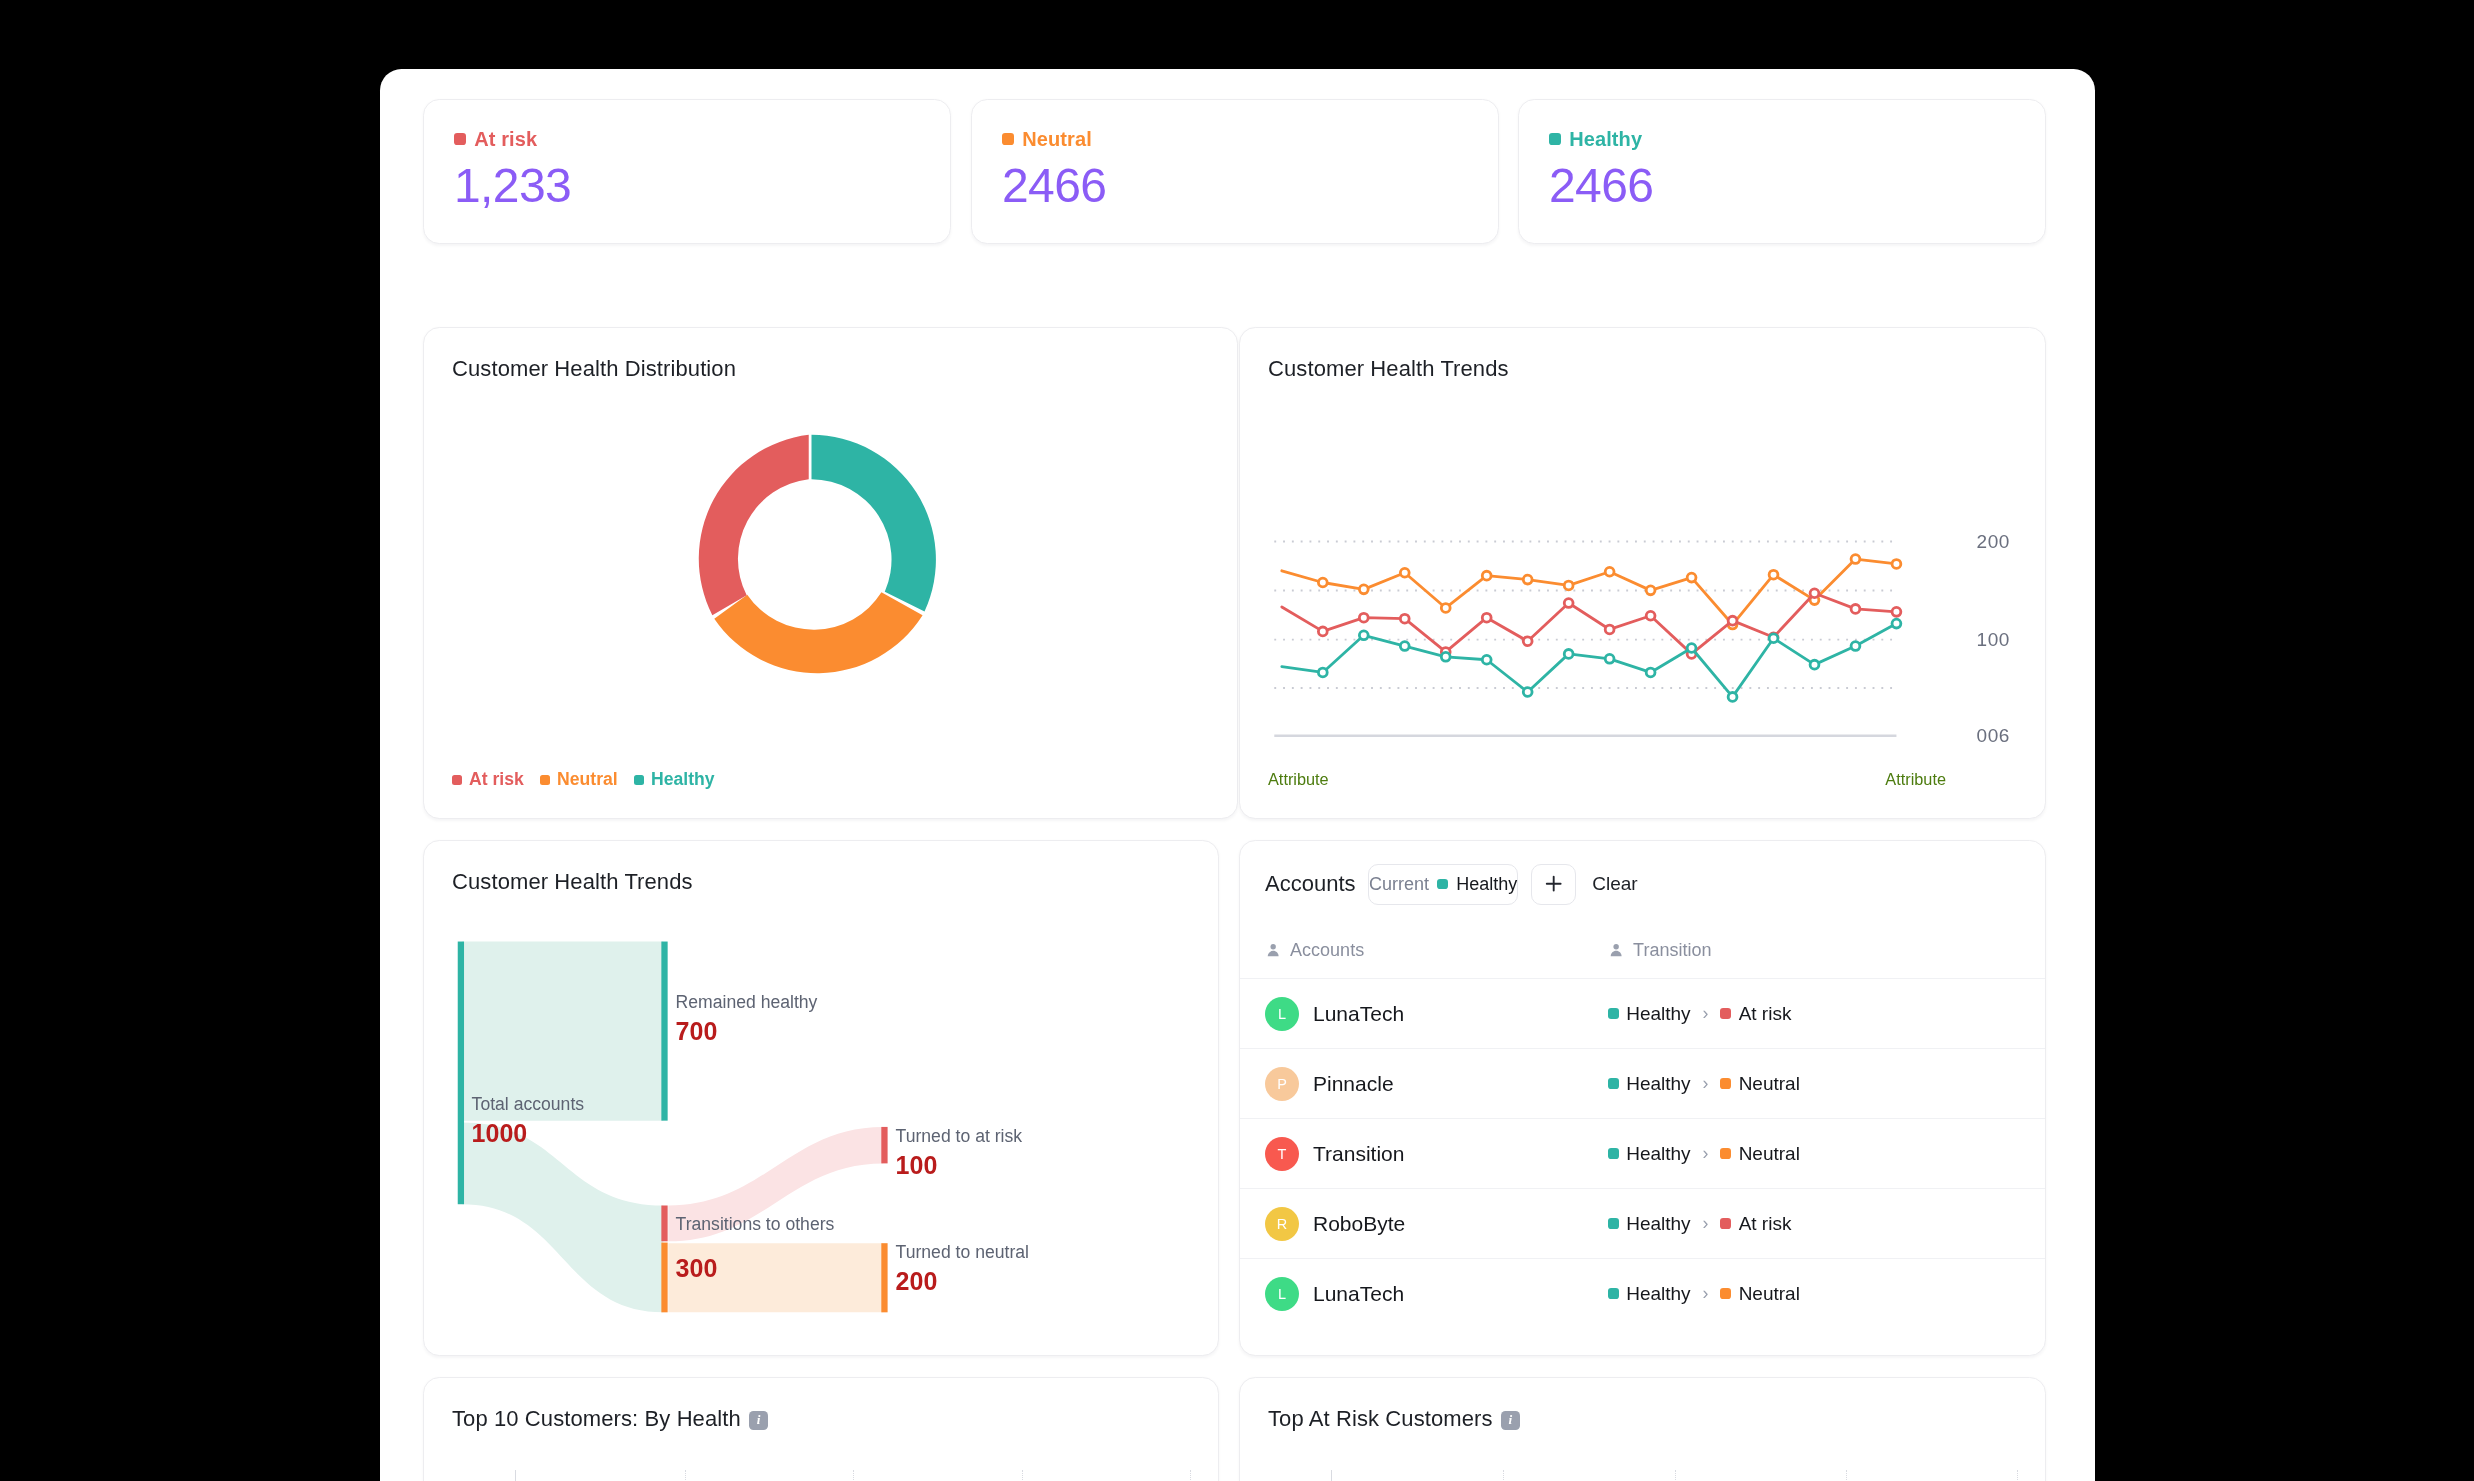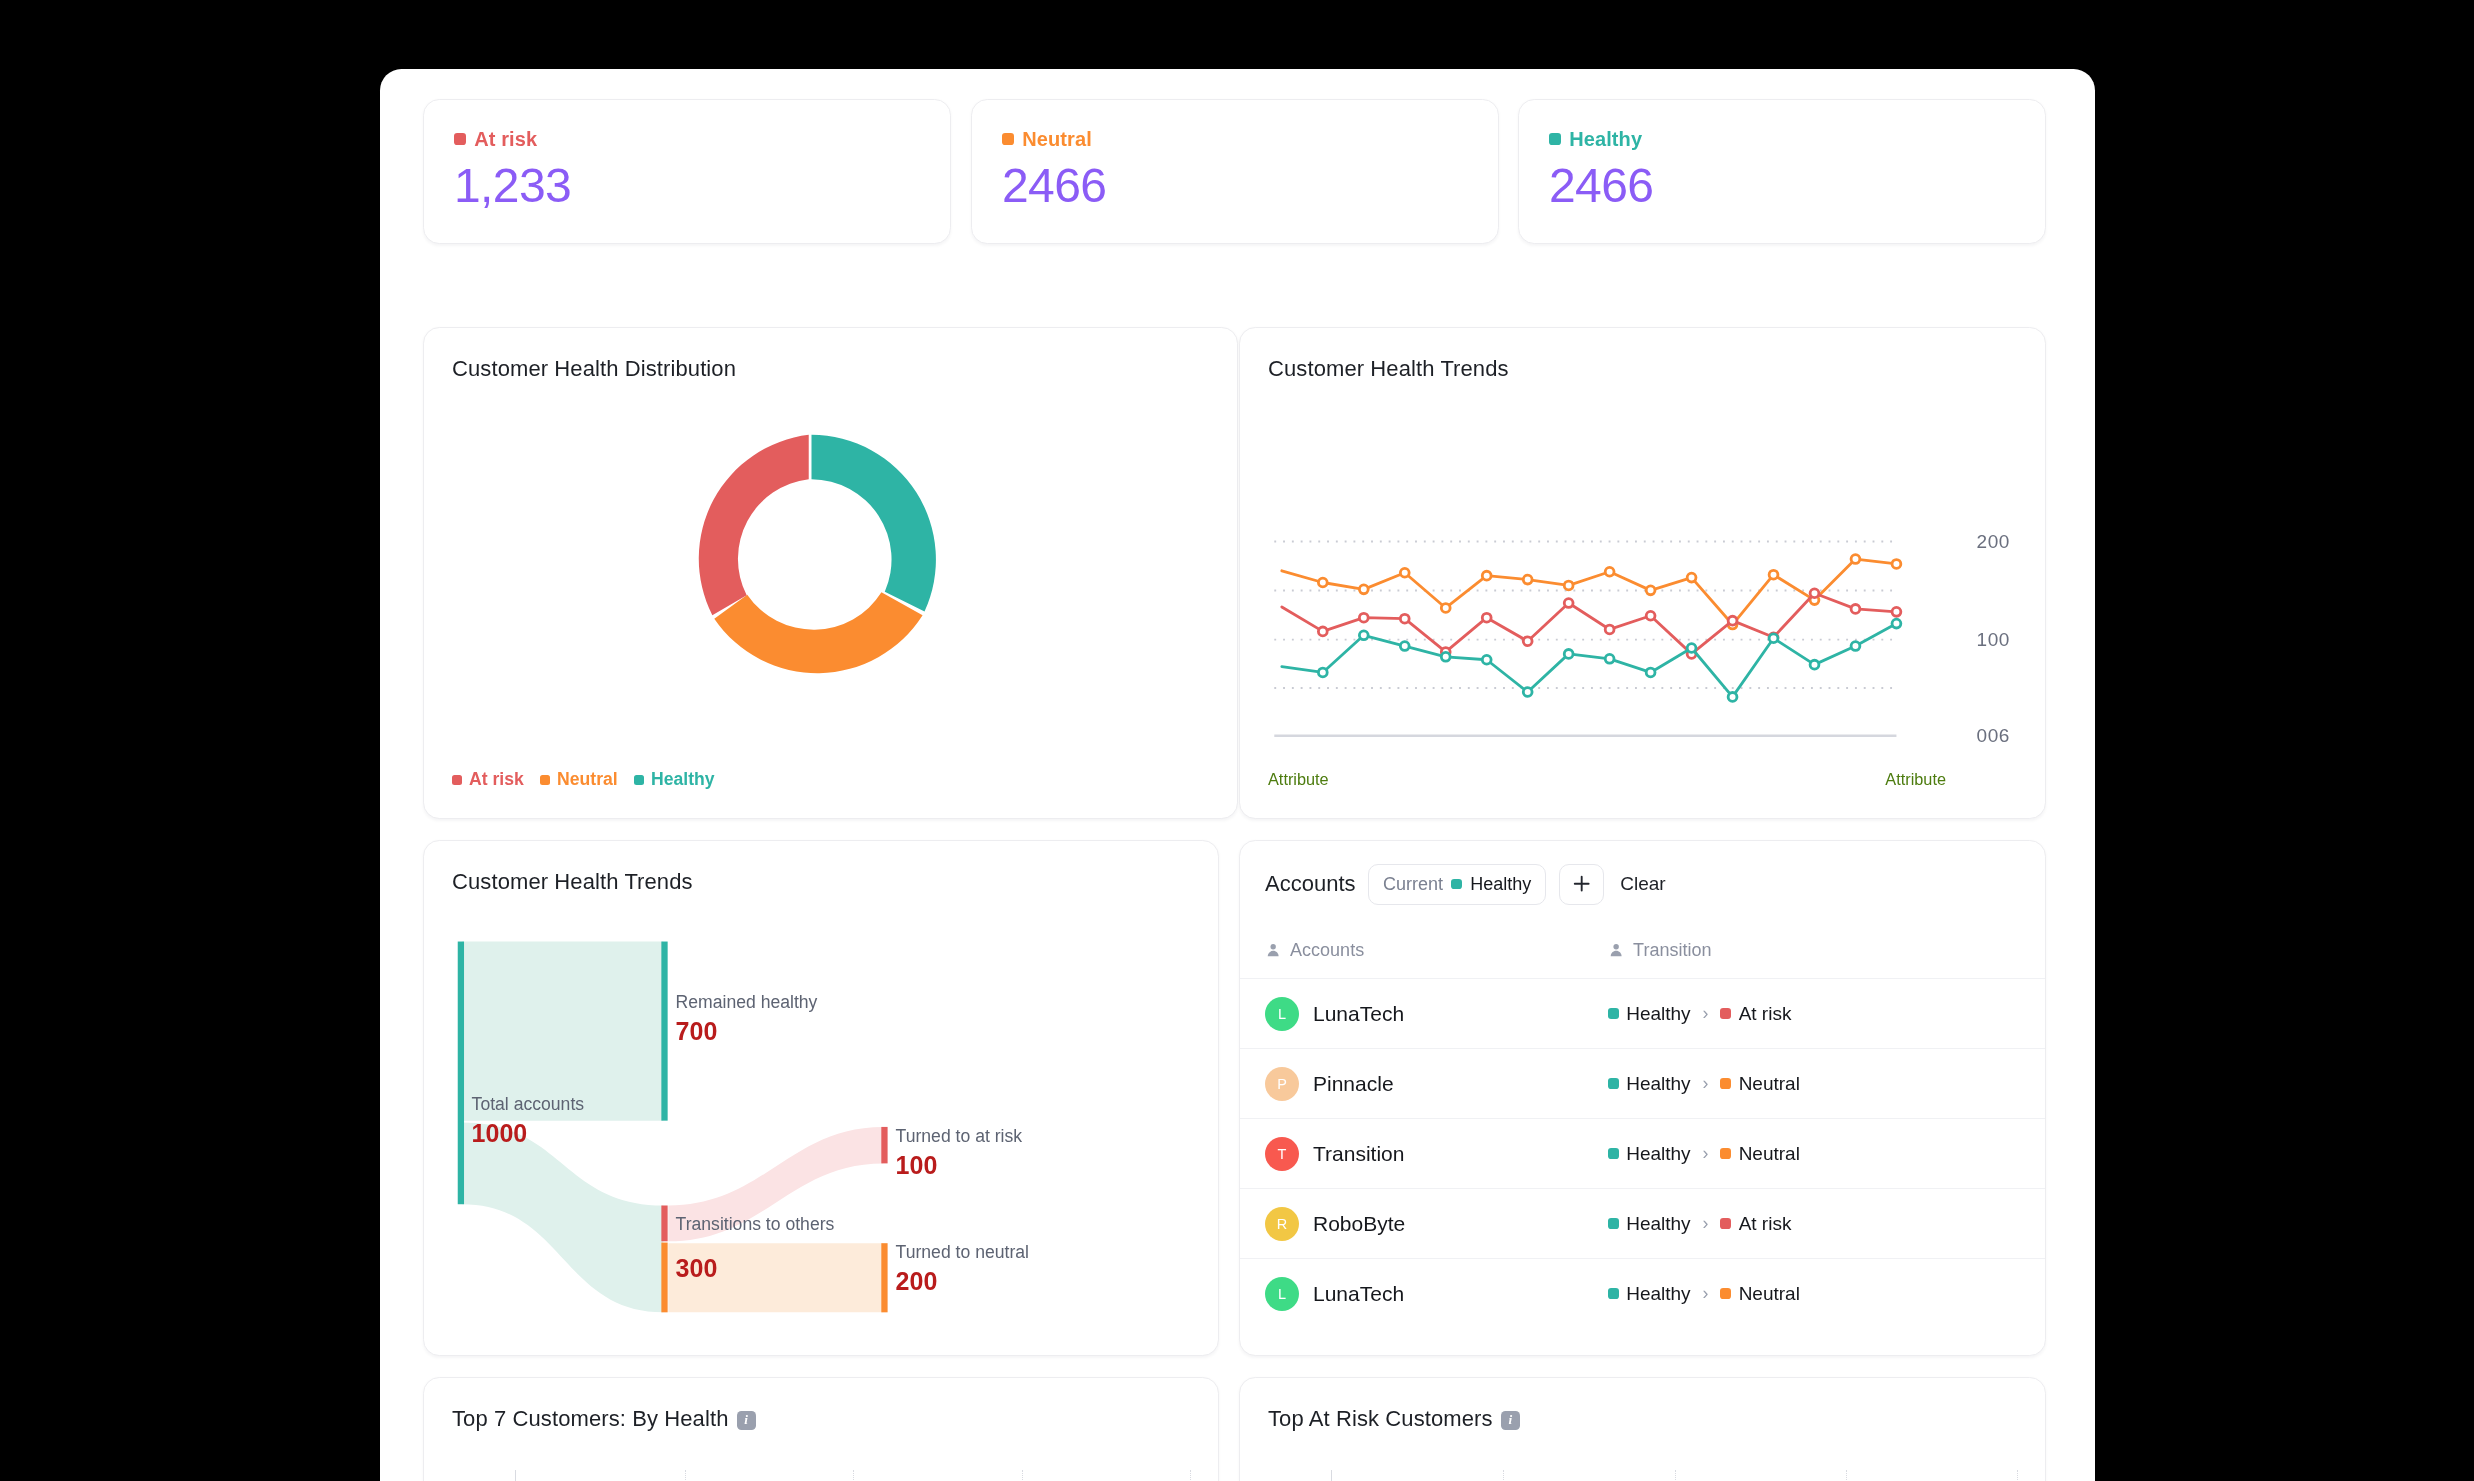--- a/index.html
+++ b/index.html
@@ -57,21 +57,21 @@
   #card-accounts { left:859px; top:771px; width:807px; height:516px; }
 
   #sankey { position:absolute; left:12.6px; top:94px; width:773px; height:409px; }
 
   .sk-label { position:absolute; font-size:17.6px; color:#5d6372; white-space:nowrap; }
   .sk-value { position:absolute; font-size:25px; color:#b91c1c; white-space:nowrap;font-weight:bold; }
 
   
   .acc-head { position:absolute; left:25px; top:22.6px; display:flex; align-items:center; gap:12.6px; }
   .acc-head-title { font-size:22px; color:#1d2026; }
-  .chip { border:0.6px solid #e6e7ec; border-radius:10px; height:41px; padding:0 14px;
+  .chip { border:0.6px solid #e6e7ec; border-radius:10px; height:41px; padding:0 0;
     display:flex; align-items:center; gap:8.2px; font-size:18px; background:#fff; }
   .chip .muted { color:#7b8191; }
   .chip .dot { width:10.7px; height:10.7px; border-radius:3.1px; }
   .chip .val { color:#16181d; }
   .plus-btn { border:0.6px solid #e6e7ec; border-radius:10px; width:45px; height:41px;
     display:flex; align-items:center; justify-content:center; background:#fff; }
   .clear-btn { font-size:19px; color:#1d2026; padding:0 3.8px; }
 
   .tbl { position:absolute; left:0; right:0; top:82px; }
   .tbl-head { display:flex; height:55px; align-items:center; padding:0 25px; }
@@ -360,21 +360,21 @@
               <span class="chev">›</span>
               <span class="st"><span class="dot" style="background:#FB8C30"></span>Neutral</span>
             </div>
           </div>
         </div>
     </div>
   </div>
 
   <div class="card" id="card-top10">
     <div class="card-title">
-      <span>Top 7 Customers: By Health</span><span class="info-i">i</span>
+      <span>Top 10 Customers: By Health</span><span class="info-i">i</span>
     </div>
     <div class="bar-area">
 
       <div class="bar-plot">
         <div class="gridline" style="left:25%"></div>
         <div class="gridline" style="left:50%"></div>
         <div class="gridline" style="left:75%"></div>
         <div class="gridline" style="left:100%"></div>
 
       </div>

